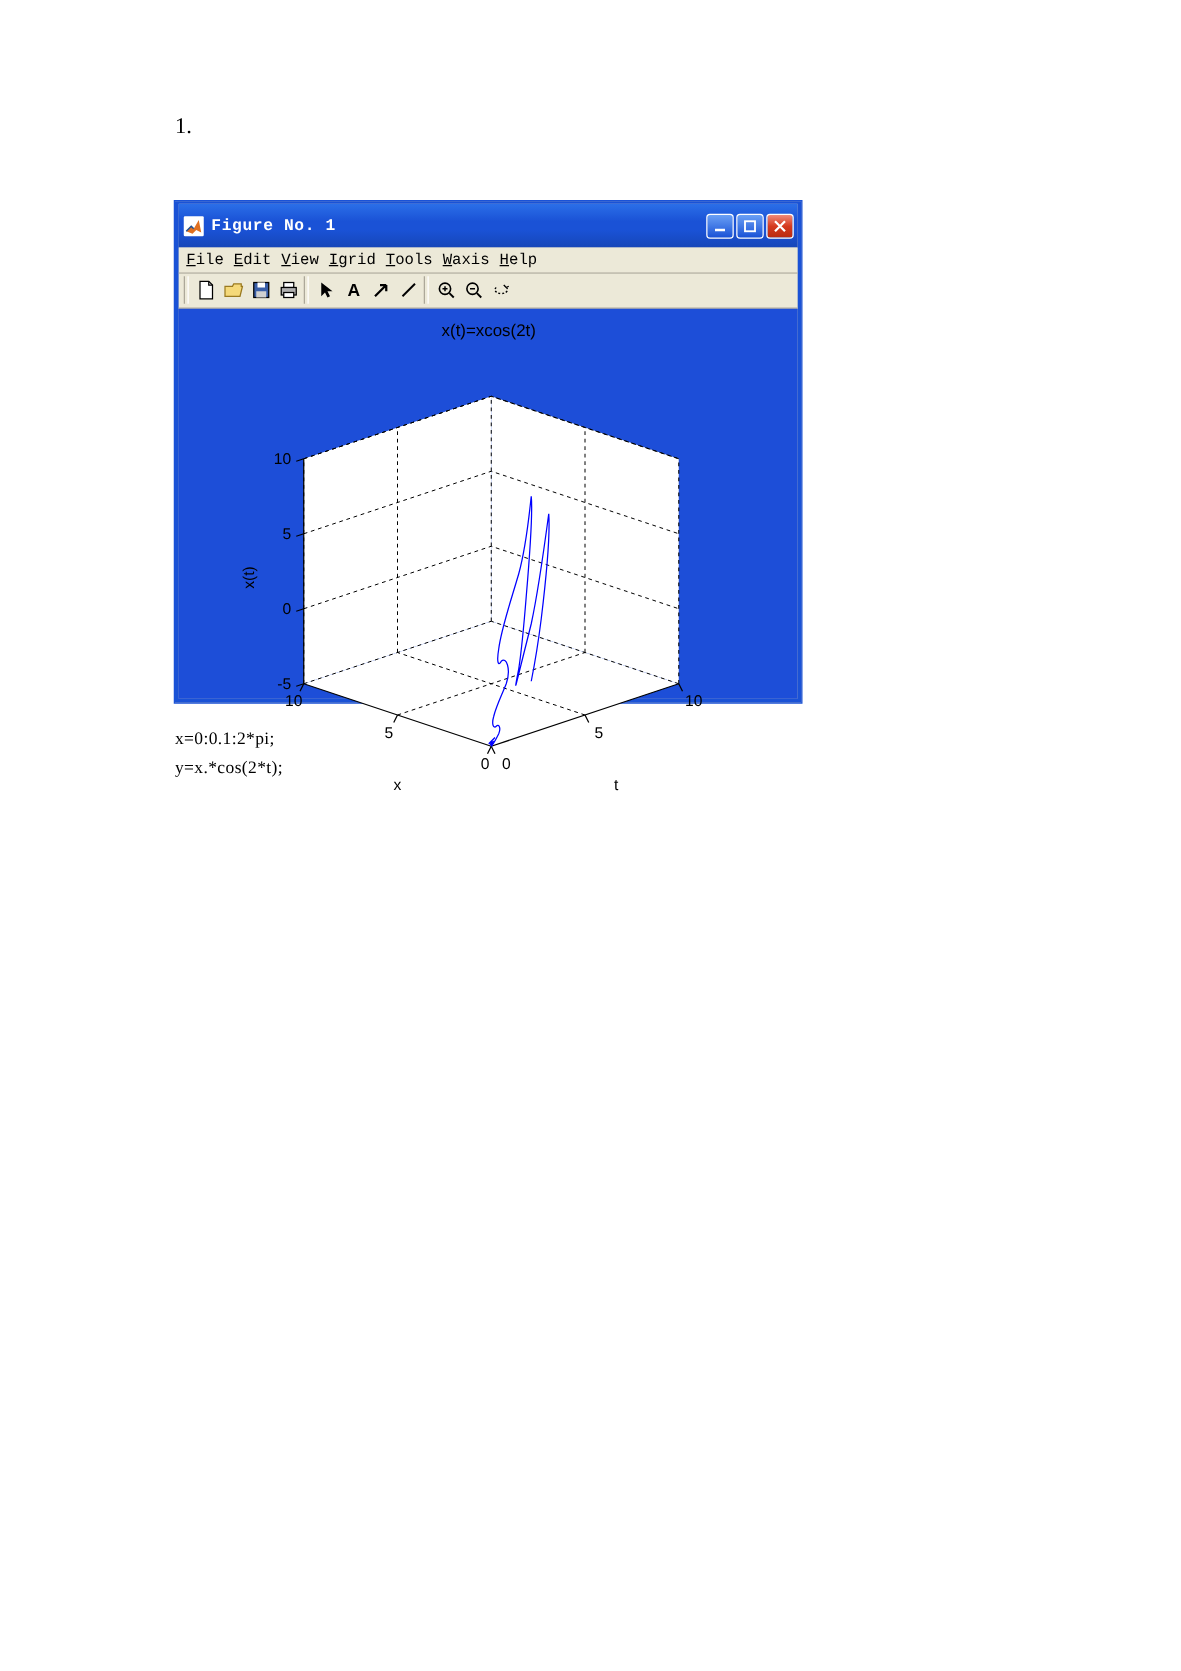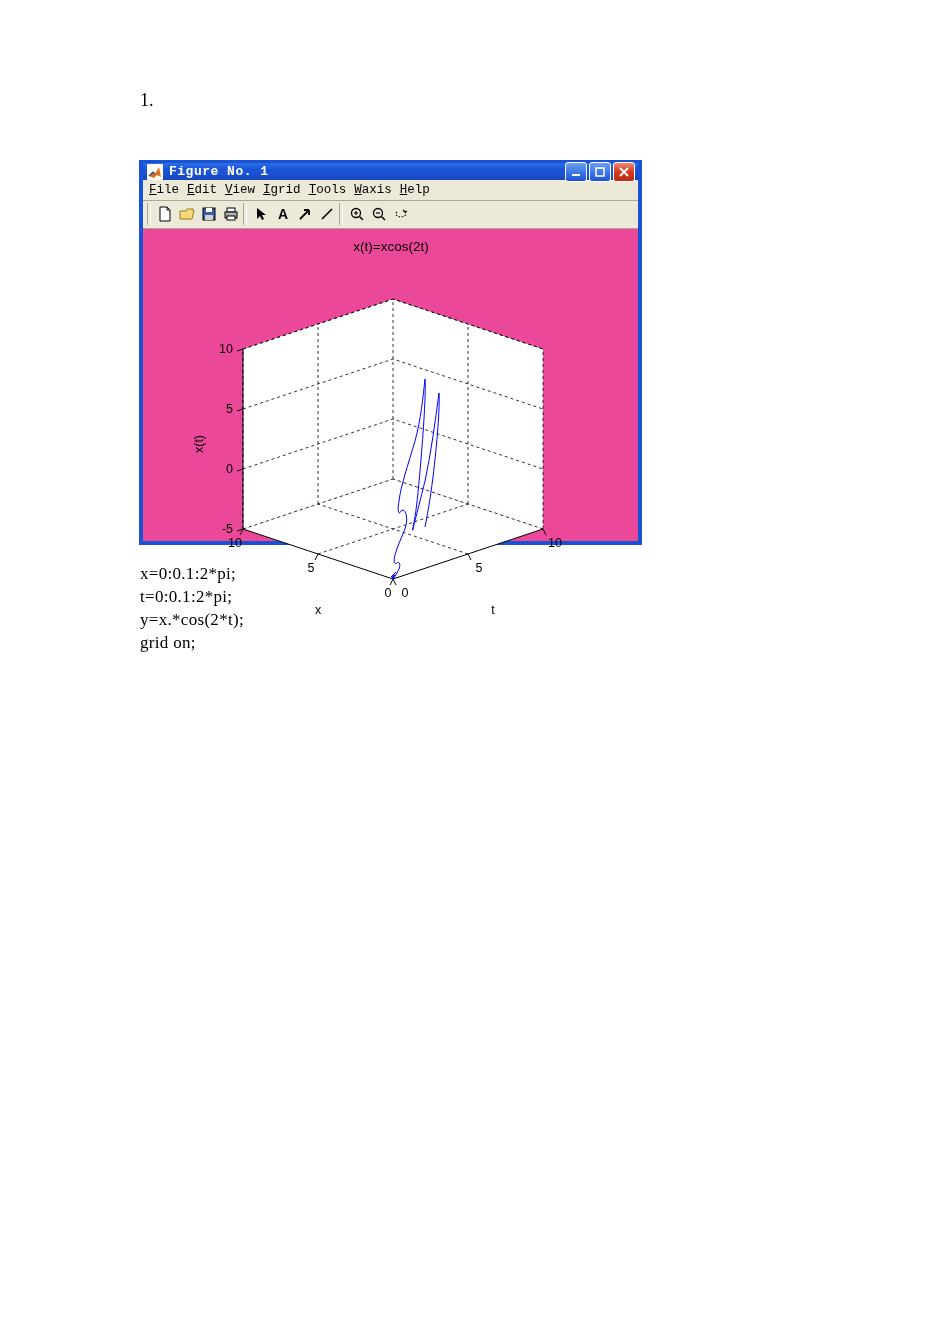--- a/index.html
+++ b/index.html
@@ -30,21 +30,21 @@
     background: #c0c0c0;
     box-shadow: 0 0 0 1px #1a52d6;
     position: relative;
     box-sizing: border-box;
   }
 
   
   .titlebar {
     background: linear-gradient(#2b6fe8, #1a52d6 40%, #1a52d6 60%, #1646b8);
     color: #fff;
-    height: 17px;
+    height: 35px;
     display: flex;
     align-items: center;
     padding: 0 3px 0 4px;
     font-family: "Courier New", monospace;
     font-weight: bold;
     font-size: 13px;
   }
   .titlebar .app-icon {
     width: 16px; height: 16px;
     background: #fff;
@@ -106,33 +106,33 @@
   .tbtn {
     width: 22px; height: 22px;
     display:flex; align-items:center; justify-content:center;
     border: 1px solid transparent;
     box-sizing: border-box;
   }
   .tbtn svg { display:block; }
 
   
   .plotarea {
-    background: #ec4899;
+    background: #1d4ed8;
     height: 312px;
     position: relative;
   }
   .plotarea svg {
     position:absolute; left:0; top:0;
   }
 
   
   .code {
     margin-top: 18px;
     font-family: "Times New Roman", serif;
-    font-size: 17px;
+    font-size: 14px;
     line-height: 23px;
     letter-spacing: 0.3px;
   }
 
   .axis-text {
     font-family: Arial, Helvetica, sans-serif;
     font-size: 12.5px;
     fill: #000;
   }
   .axis-title {
@@ -350,18 +350,16 @@
                  C297,178 294,215 290,248
                  C287,272 284,288 282,298" fill="none" stroke="#0000ff" stroke-width="1"></path>
 
         <path d="M250,350 L251,348 L249,349 L252,346 L248,348 L253,343" fill="none" stroke="#0000ff" stroke-width="1"></path>
       </svg>
     </div>
   </div>
 
   <div class="code">
     <div>x=0:0.1:2*pi;</div>
-    <div>t=0:0.1:2*pi;</div>
     <div>y=x.*cos(2*t);</div>
-    <div>grid on;</div>
   </div>
 
 </div>
 
 </body></html>

